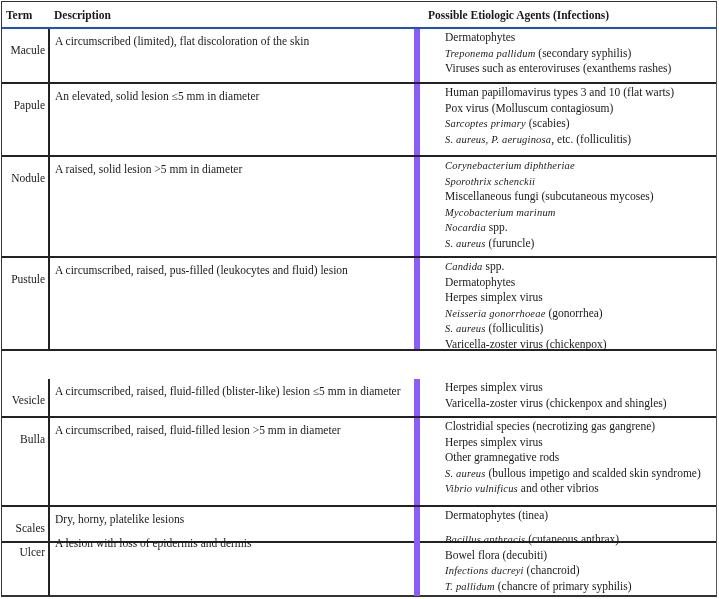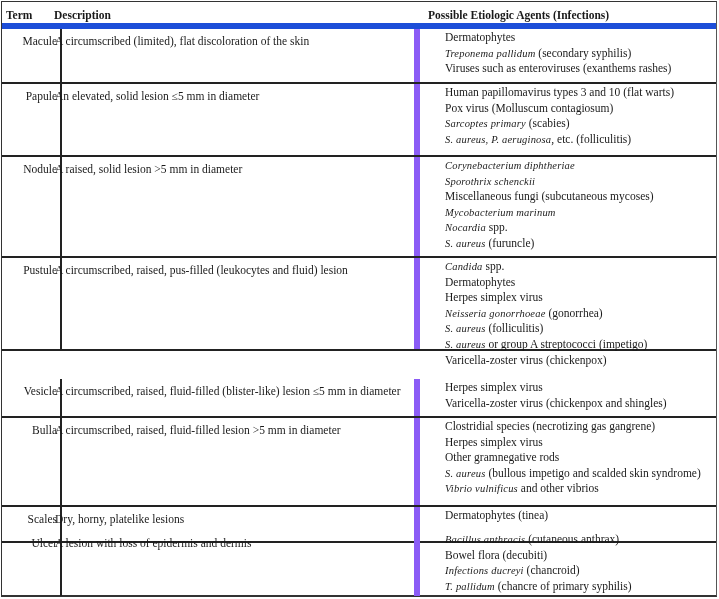--- a/index.html
+++ b/index.html
@@ -2,27 +2,27 @@
 <html><head>
 <meta charset="utf-8">
 <style>
   html, body { margin: 0; padding: 0; background: #ffffff; }
   body { width: 719px; height: 599px; overflow: hidden; position: relative;
          font-family: "Liberation Serif", "DejaVu Serif", serif; color: #1a1a1a; }
   .tbl { position: absolute; left: 1px; top: 1px; width: 716px; height: 596px;
          border-top: 1px solid #333; border-left: 1px solid #333; border-right: 1px solid #555;
          border-bottom: 2px solid #333; box-sizing: border-box; }
   .hdr { position: absolute; left: 0; top: 0; width: 100%; height: 27px;
-         border-bottom: 6px solid #1d4ed8; box-sizing: border-box;
+         border-bottom: 2px solid #1d4ed8; box-sizing: border-box;
          font-weight: bold; font-size: 11.5px; }
   .hdr span { position: absolute; top: 7px; white-space: nowrap; }
   .row { position: absolute; left: 0; width: 100%; border-bottom: 2px solid #222; box-sizing: border-box; }
   .row.last { border-bottom: none; }
   .cell { position: absolute; top: 0; bottom: 0; box-sizing: border-box; font-size: 11.5px; line-height: 15.6px; }
-  .c-term { left: 12px; width: 48px; border-right: 2px solid #222; text-align: right; padding: 5px 3px 0 0; white-space: nowrap; }
+  .c-term { left: 0; width: 48px; border-right: 2px solid #222; text-align: right; padding: 14px 3px 0 0; white-space: nowrap; }
   .c-desc { left: 48px; width: 370px; border-right: 6px solid #8b5cf6; padding: 5px 0 0 5px; white-space: nowrap; }
   .c-agents { left: 418px; right: 0; padding: 1px 0 0 25px; }
   .agent { white-space: nowrap; font-size: 11.5px; line-height: 15.6px; }
   .agent i { font-style: italic; font-size: 10.5px; letter-spacing: 0.2px; }
 </style>
 </head>
 <body>
 
 <div class="tbl">
   <div class="hdr">
@@ -67,21 +67,20 @@
 
   <div class="row" style="top:256px;height:93px">
     <div class="cell c-term">Pustule</div>
     <div class="cell c-desc">A circumscribed, raised, pus-filled (leukocytes and fluid) lesion</div>
     <div class="cell c-agents">
         <div class="agent"><i>Candida</i><span> spp.</span></div>
         <div class="agent"><span>Dermatophytes</span></div>
         <div class="agent"><span>Herpes simplex virus</span></div>
         <div class="agent"><i>Neisseria gonorrhoeae</i><span> (gonorrhea)</span></div>
         <div class="agent"><i>S. aureus</i><span> (folliculitis)</span></div>
-        <div class="agent"><i>S. aureus</i><span> or group A streptococci (impetigo)</span></div>
         <div class="agent"><span>Varicella-zoster virus (chickenpox)</span></div>
       </div>
   </div>
 
   <div class="row" style="top:377px;height:39px">
     <div class="cell c-term">Vesicle</div>
     <div class="cell c-desc">A circumscribed, raised, fluid-filled (blister-like) lesion ≤5 mm in diameter</div>
     <div class="cell c-agents">
         <div class="agent"><span>Herpes simplex virus</span></div>
         <div class="agent"><span>Varicella-zoster virus (chickenpox and shingles)</span></div>

